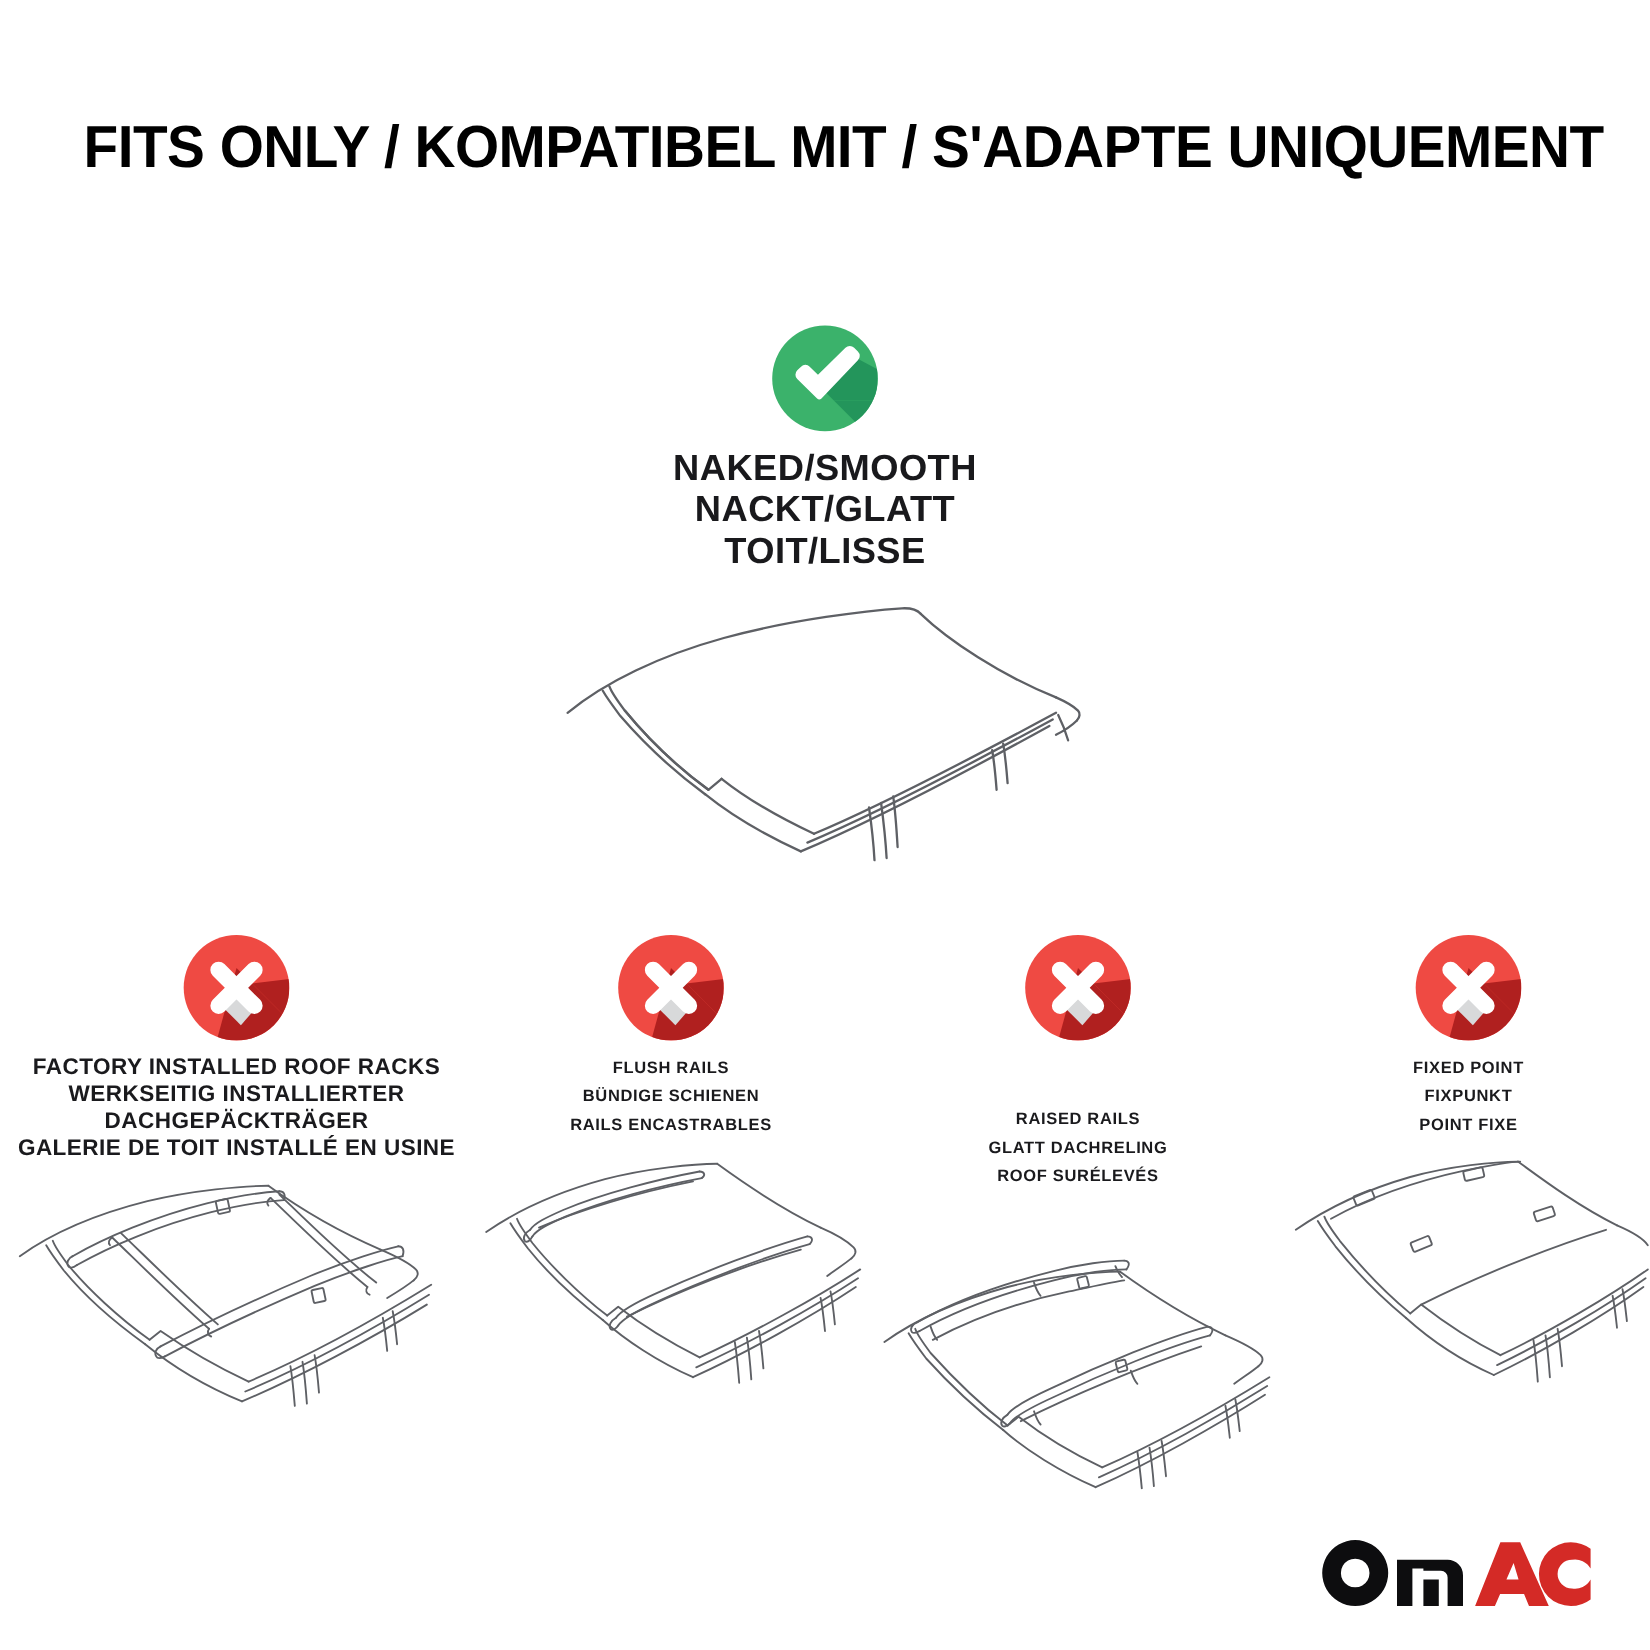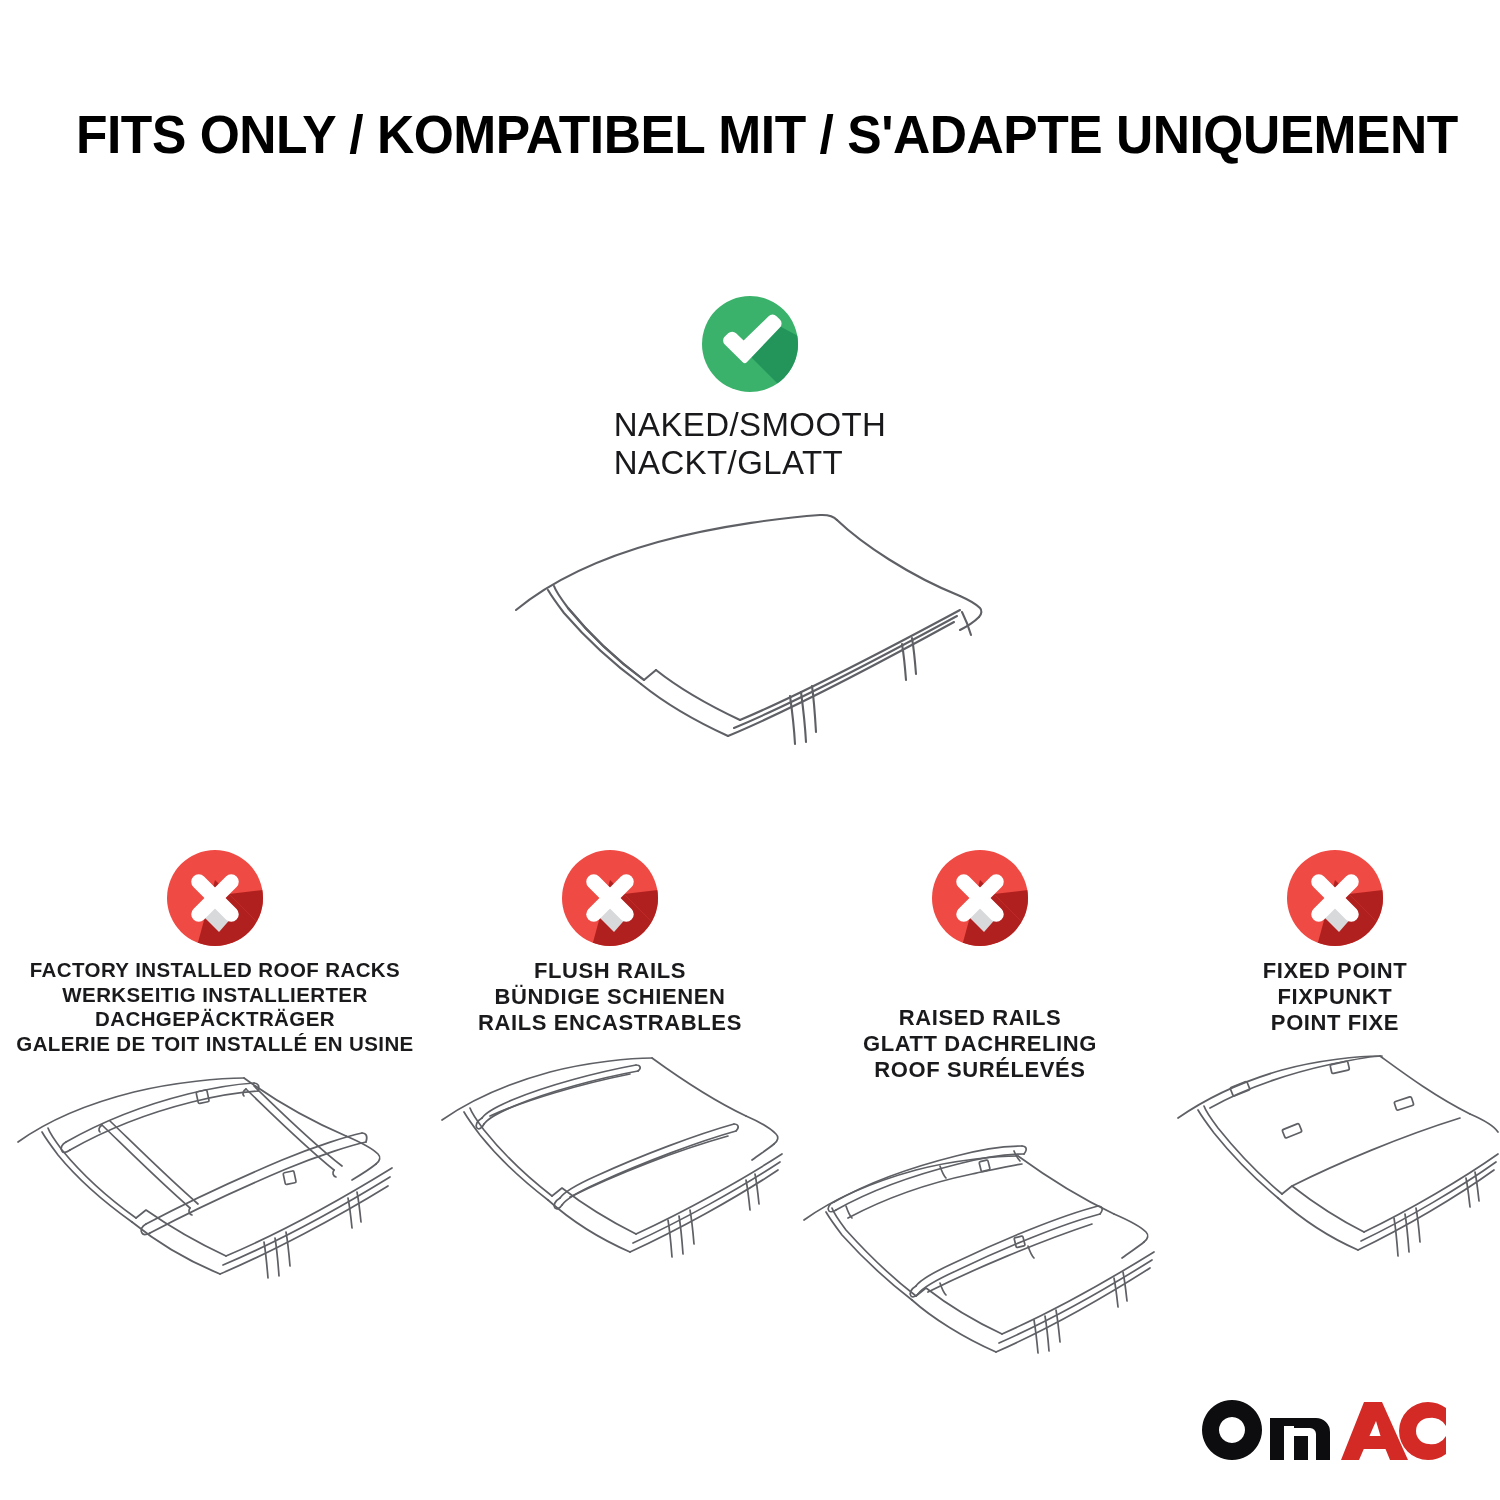--- a/index.html
+++ b/index.html
@@ -60,26 +60,26 @@
     left: 0;
     top: 296px;
     width: 1500px;
     display: flex;
     flex-direction: column;
     align-items: center;
   }
   .hero .badge-wrap { margin-bottom: 14px; }
 
   .hero-label {
-    text-align: left;
+    text-align: center;
     font-size: 33px;
     line-height: 38px;
     letter-spacing: 0.4px;
     color: #19191c;
-    font-weight: normal;
+    font-weight: bold;
   }
 
   .hero-art {
     margin-top: 22px;
     width: 520px;
     height: 258px;
   }
   .hero-art svg { display: block; width: 100%; height: 100%; }
 
   
@@ -100,21 +100,21 @@
   }
   .col-1 { width: 430px; padding-left: 0px; }
   .col-2 { width: 360px; }
   .col-3 { width: 380px; gap: 47px; }
   .col-4 { width: 330px; }
 
   .col .badge-wrap { margin-bottom: 12px; }
 
   .col-label {
     text-align: center;
-    font-size: 22px;
+    font-size: 15px;
     line-height: 26px;
     letter-spacing: 0.6px;
     color: #1a1a1d;
     white-space: nowrap;
   }
   .col-1 .col-label { font-size: 20.5px; line-height: 24.5px; letter-spacing: 0.4px; }
 
   .col-art {
     margin-top: 14px;
     width: 100%;
@@ -150,20 +150,21 @@
           <path d="M30 44 L44 58 L30 72 L16 58 Z" fill="#23955b" opacity="0"></path>
 
           <path d="M40.8 66.2 L22.8 48.6 a5.6 5.6 0 0 1 0 -8 l3.4 -3.3 a5.6 5.6 0 0 1 7.9 0 L41.6 44.6 L66.6 20.2 a5.6 5.6 0 0 1 7.9 0 l3.4 3.4 a5.6 5.6 0 0 1 0 8 L44.8 66.2 a2.9 2.9 0 0 1 -4 0 Z" fill="#ffffff"></path>
         </svg>
       </div>
     </div>
 
     <div class="hero-label">
       <div>NAKED/SMOOTH</div>
       <div>NACKT/GLATT</div>
+      <div>TOIT/LISSE</div>
     </div>
 
     <div class="hero-art">
       <svg viewBox="0 0 520 258" xmlns="http://www.w3.org/2000/svg" aria-hidden="true" fill="none" stroke="#5e6065" stroke-width="2.1" stroke-linecap="round" stroke-linejoin="round">
 
         <path d="M26 106 C60 78 110 54 168 38 C230 21 300 13 330 11 C338 10.6 344 12.6 347 16"></path>
         <path d="M347 16 C372 40 420 72 470 92"></path>
 
         <path d="M64 82 C66 88 72 96 78 104 C96 126 124 154 154 176"></path>
         <path d="M58 86 C62 93 68 101 74 109 C93 131 121 158 151 180"></path>

